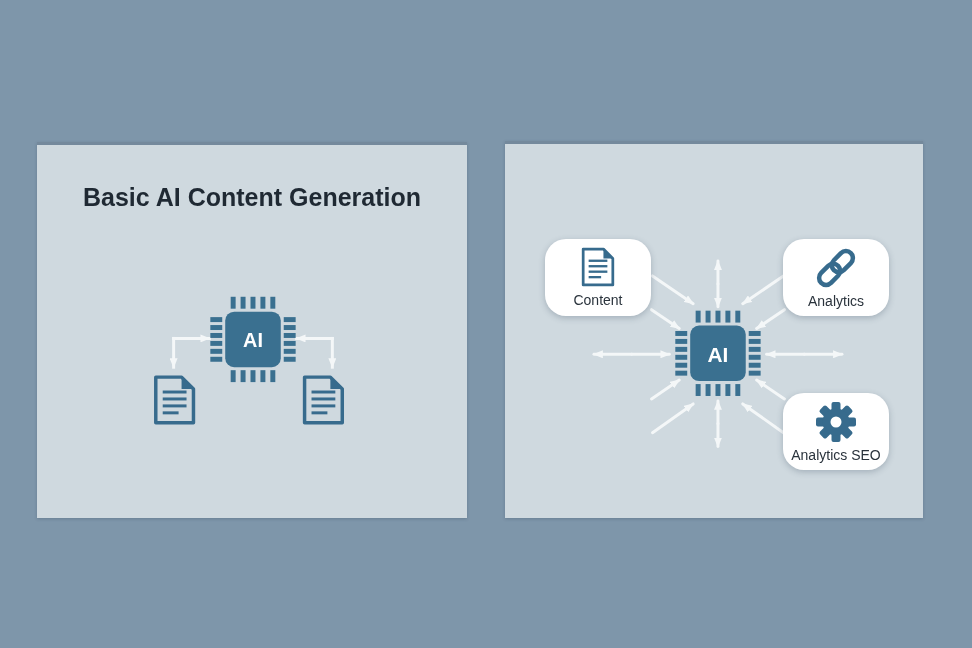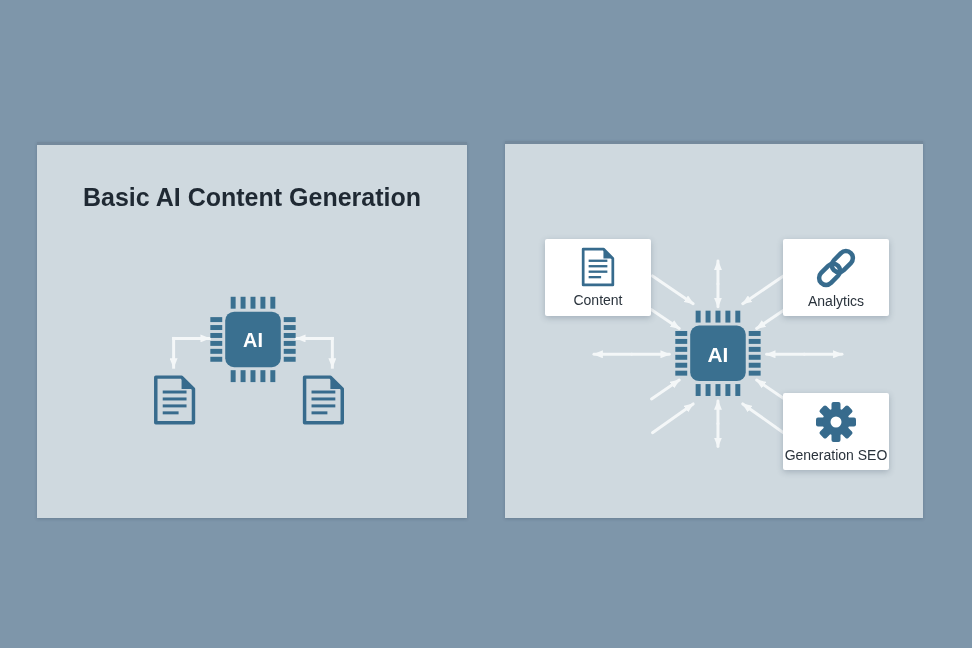--- a/index.html
+++ b/index.html
@@ -31,21 +31,21 @@
   .diagram-svg{position:absolute;left:0;top:0;width:100%;height:100%;}
   .chip-fill{fill:var(--chip-blue,#3a7090);}
   .chip-label{
     fill:#ffffff;font-family:"Liberation Sans",sans-serif;font-weight:700;
   }
   .arrow-line{stroke:var(--arrow-white,#f4f7f8);stroke-width:3;fill:none;}
   .icon-stroke{stroke:var(--icon-blue,#376b8d);fill:none;}
   .icon-fill{fill:var(--icon-blue,#376b8d);}
   .card{
     position:absolute;width:106px;height:77px;
-    background:var(--card-bg,#ffffff);border-radius:2px;
+    background:var(--card-bg,#ffffff);border-radius:21px;
     box-shadow:0 2px 6px rgba(50,70,90,0.28);
     display:flex;flex-direction:column;align-items:center;justify-content:center;
   }
   .card-icon{flex:0 0 auto;display:block;}
   .card-label{
     margin-top:3px;font-size:14px;color:var(--label-text,#2a333c);
     white-space:nowrap;
   }
   #card-content{left:40px;top:95px;}
   #card-backlinks{left:278px;top:95px;}
@@ -198,15 +198,15 @@
       <use href="#link-icon-def" transform="translate(24,22)"></use>
     </svg>
     <span class="card-label">Analytics</span>
   </div>
 
 
   <div class="card" id="card-technical-seo">
     <svg class="card-icon" width="44" height="44">
       <use href="#gear-icon-def" transform="translate(22,22)"></use>
     </svg>
-    <span class="card-label">Generation SEO</span>
+    <span class="card-label">Analytics SEO</span>
   </div>
 </div>
 
 </body></html>

